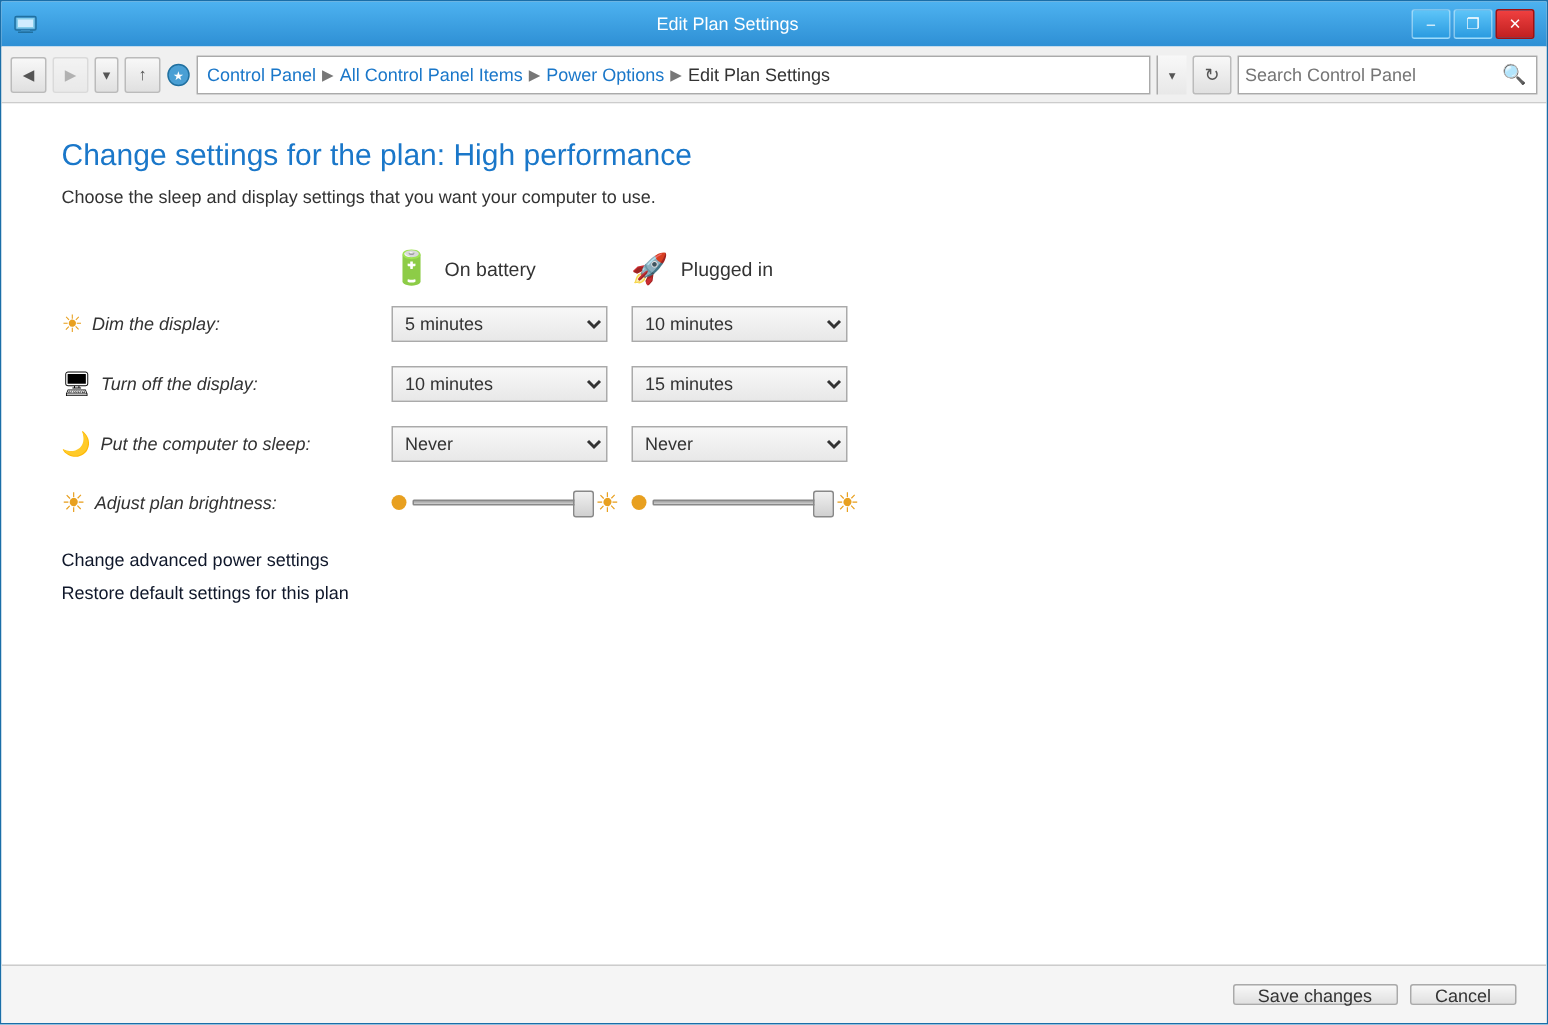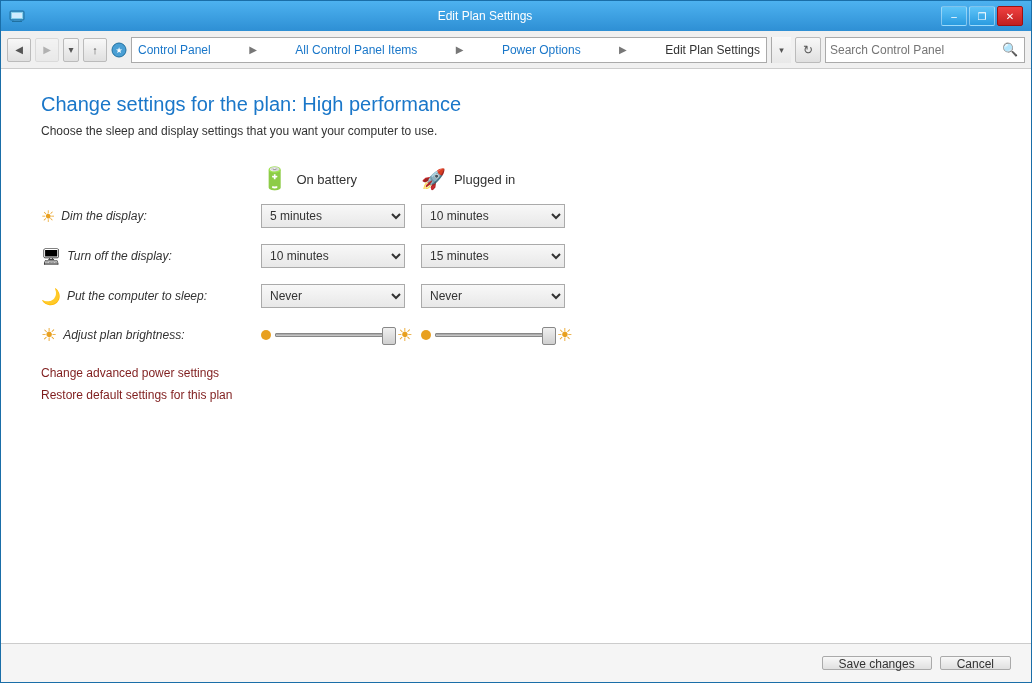--- a/index.html
+++ b/index.html
@@ -108,21 +108,20 @@
     .breadcrumb {
       flex: 1;
       background: white;
       border: 1px solid #aaa;
       height: 26px;
       display: flex;
       align-items: center;
       padding: 0 6px;
       font-size: 12px;
       color: #333;
-      justify-content: space-between;
     }
     .breadcrumb-arrow {
       color: #777;
       margin: 0 4px;
       font-size: 10px;
     }
     .breadcrumb-link {
       color: #1a77c9;
       cursor: pointer;
       text-decoration: none;
@@ -316,21 +315,21 @@
       cursor: pointer;
     }
 
     
     .links-section {
       margin-top: 20px;
     }
 
     .action-link {
       display: block;
-      color: #7f1d1d;
+      color: #0f172a;
       text-decoration: none;
       font-size: 12px;
       margin-bottom: 8px;
       cursor: pointer;
     }
 
     
     .bottom-bar {
       border-top: 1px solid #ccc;
       padding: 12px 20px;

